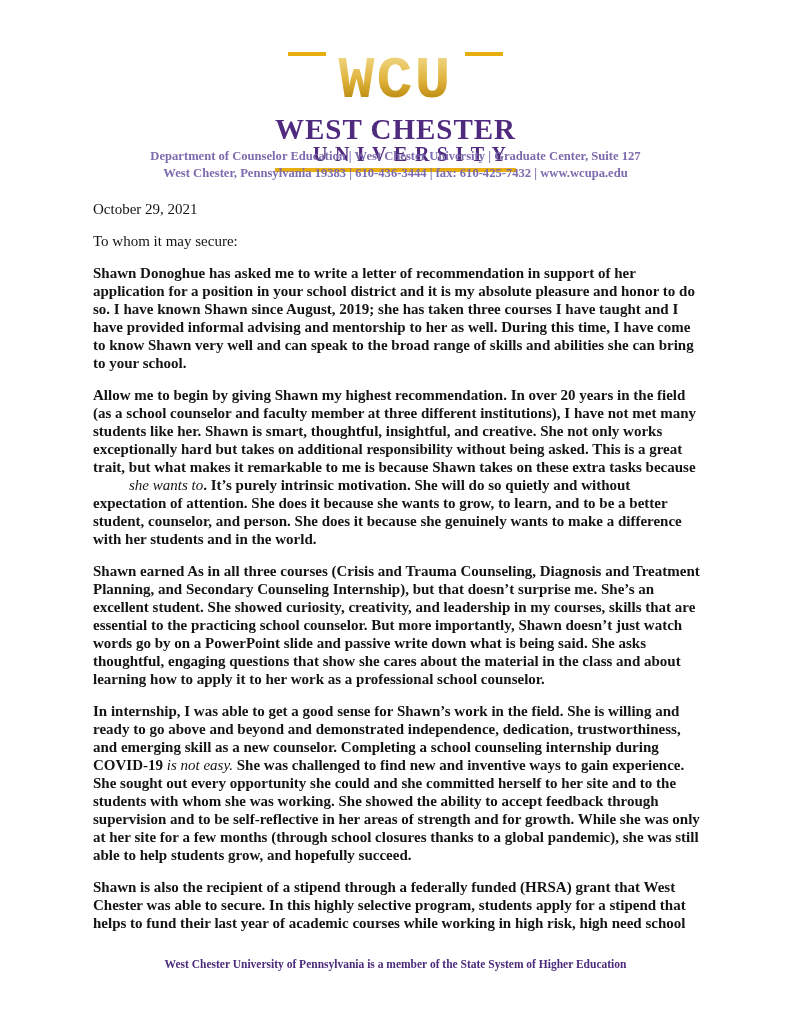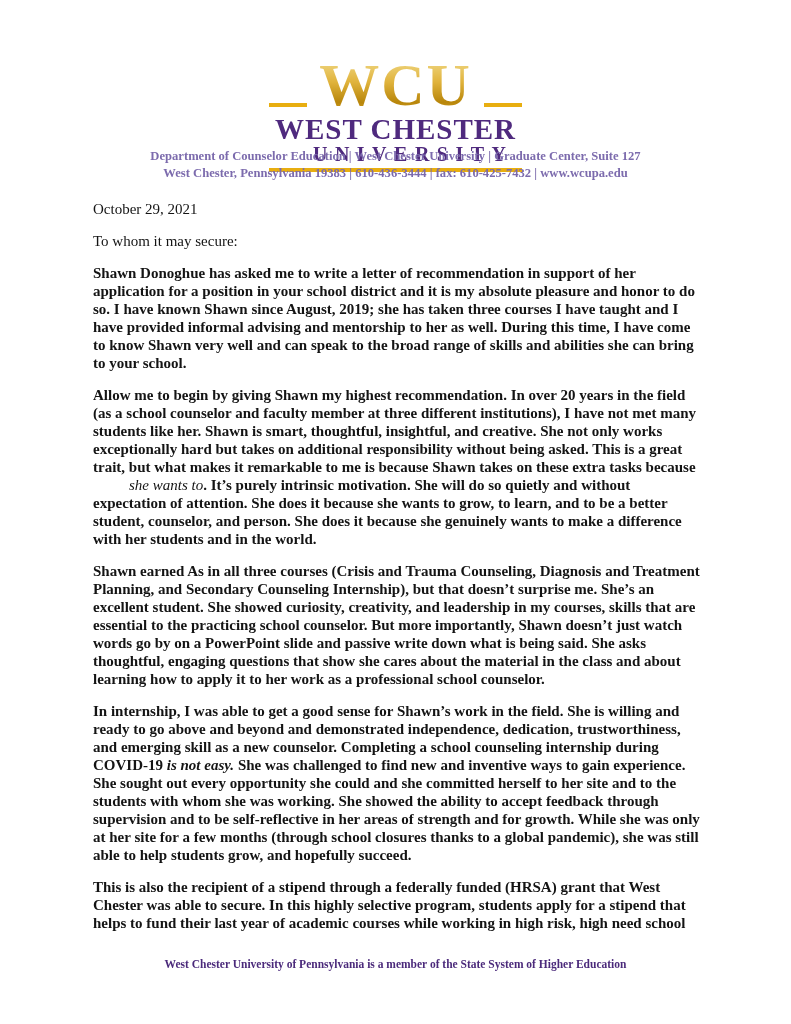--- a/index.html
+++ b/index.html
@@ -20,24 +20,24 @@
     top: 52px;
     left: 0;
     width: 100%;
     text-align: center;
   }
   .logo {
     display: inline-block;
   }
   .logo-top {
     display: flex;
-    align-items: flex-end;
     justify-content: center;
     gap: 12px;
     height: 62px;
+    font-family: Liberation Mono, monospace;
   }
   .gold-rule {
     width: 38px;
     height: 4px;
     background: #e8ae10;
     margin-bottom: 7px;
   }
   .wcu-acronym {
     font-weight: bold;
     font-size: 60px;
@@ -91,21 +91,21 @@
     width: 612px;
     color: #141414;
     font-size: 15px;
     line-height: 18px;
     text-align: left;
   }
   .letter p { margin: 0 0 14px 0; }
   .run-normal { font-style: normal; font-weight: bold; }
   .run-bold { font-weight: bold; }
   .run-italic { font-style: italic; margin-left: 36px; }
-  .run-bold-italic { font-weight: bold; font-style: italic; margin-top: 36px; }
+  .run-bold-italic { font-weight: normal; font-style: italic; margin-top: 36px; }
 
   
   .page-footer {
     position: absolute;
     top: 958px;
     left: 0;
     width: 100%;
     text-align: center;
     color: #4b2a7b;
     font-size: 11.5px;
@@ -136,21 +136,21 @@
   </div>
 
   <div class="letter">
     <p>October 29, 2021</p>
     <p>To whom it may secure:</p>
     <div>
         <p><span class="run-bold">Shawn Donoghue</span><span class="run-normal"> has asked me to write a letter of recommendation in support of her application for a position in your school district and it is my absolute pleasure and honor to do so. I have known Shawn since August, 2019; she has taken three courses I have taught and I have provided informal advising and mentorship to her as well. During this time, I have come to know Shawn very well and can speak to the broad range of skills and abilities she can bring to your school.</span></p>
         <p><span class="run-normal">Allow me to begin by giving Shawn my highest recommendation. In over 20 years in the field (as a school counselor and faculty member at three different institutions), I have not met many students like her. Shawn is smart, thoughtful, insightful, and creative. She not only works exceptionally hard but takes on additional responsibility without being asked. This is a great trait, but what makes it remarkable to me is because Shawn takes on these extra tasks because </span><span class="run-italic">she wants to</span><span class="run-normal">. It’s purely intrinsic motivation. She will do so quietly and without expectation of attention. She does it because she wants to grow, to learn, and to be a better student, counselor, and person. She does it because she genuinely wants to make a difference with her students and in the world.</span></p>
         <p><span class="run-normal">Shawn earned As in all three courses (Crisis and Trauma Counseling, Diagnosis and Treatment Planning, and Secondary Counseling Internship), but that doesn’t surprise me. She’s an excellent student. She showed curiosity, creativity, and leadership in my courses, skills that are essential to the practicing school counselor. But more importantly, Shawn doesn’t just watch words go by on a PowerPoint slide and passive write down what is being said. She asks thoughtful, engaging questions that show she cares about the material in the class and about learning how to apply it to her work as a professional school counselor.</span></p>
         <p><span class="run-normal">In internship, I was able to get a good sense for Shawn’s work in the field. She is willing and ready to go above and beyond and demonstrated independence, dedication, trustworthiness, and emerging skill as a new counselor. Completing a school counseling internship during COVID-19 </span><span class="run-bold-italic">is not easy.</span><span class="run-normal"> She was challenged to find new and inventive ways to gain experience. She sought out every opportunity she could and she committed herself to her site and to the students with whom she was working. She showed the ability to accept feedback through supervision and to be self-reflective in her areas of strength and for growth. While she was only at her site for a few months (through school closures thanks to a global pandemic), she was still able to help students grow, and hopefully succeed.</span></p>
-        <p><span class="run-normal">This is also the recipient of a stipend through a federally funded (HRSA) grant that West Chester was able to secure. In this highly selective program, students apply for a stipend that helps to fund their last year of academic courses while working in high risk, high need school</span></p>
+        <p><span class="run-normal">Shawn is also the recipient of a stipend through a federally funded (HRSA) grant that West Chester was able to secure. In this highly selective program, students apply for a stipend that helps to fund their last year of academic courses while working in high risk, high need school</span></p>
       </div>
   </div>
 
   <div class="page-footer">
     <span>West Chester University of Pennsylvania is a member of the State System of Higher Education</span>
   </div>
 
 </div>
 
 </body></html>

